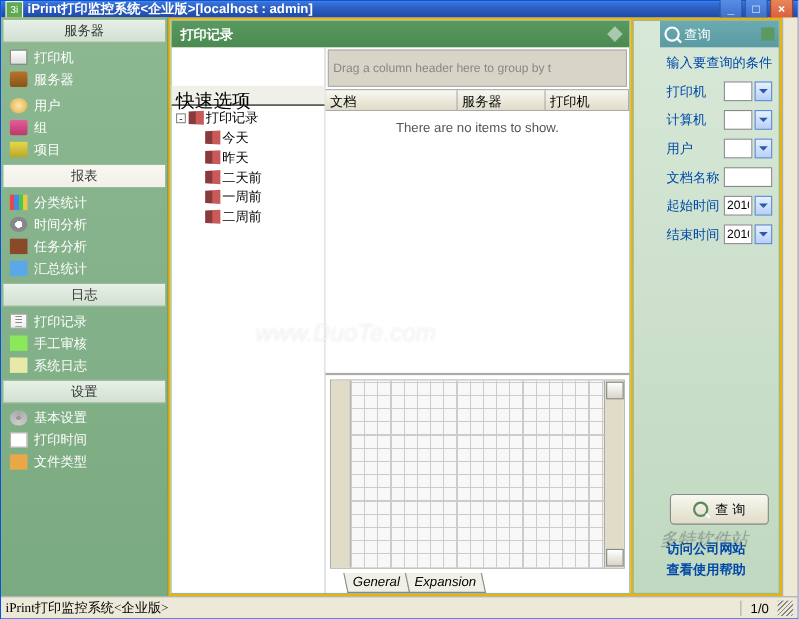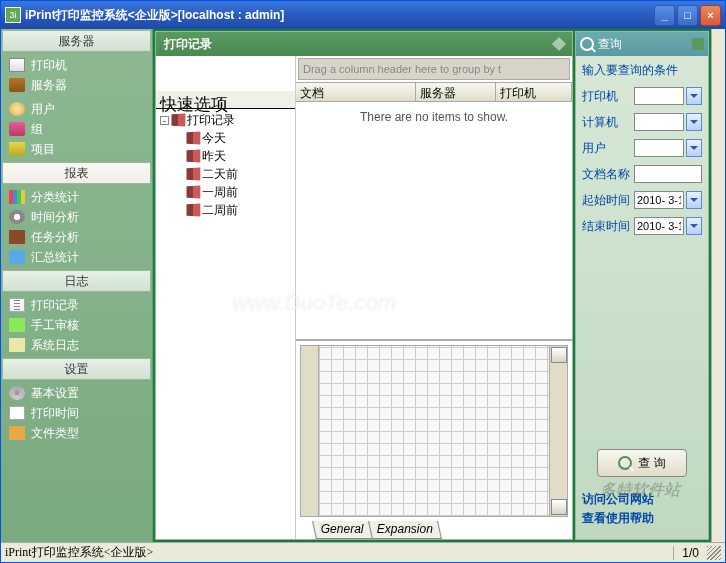--- a/index.html
+++ b/index.html
@@ -1,28 +1,28 @@
 <!DOCTYPE html>
 <html><head>
 <meta charset="utf-8">
 <style>
 * { box-sizing: border-box; margin: 0; padding: 0; font-family: "SimSun", "宋体", sans-serif; font-size: 12px; }
 body { background: #fff; overflow: hidden; }
 
 .window { width: 726px; height: 563px; border: 1px solid #0054E3; background: #ECE9D8; display: flex; flex-direction: column; }
 
-.titlebar { height: 28px; background: linear-gradient(to bottom, #3B77DD 0%, #2A5BBF 50%, #1E4AA8 100%); display: flex; align-items: center; padding: 0 4px; color: #fff; }
+.titlebar { height: 15px; background: linear-gradient(to bottom, #3B77DD 0%, #2A5BBF 50%, #1E4AA8 100%); display: flex; align-items: center; padding: 0 4px; color: #fff; }
 .titlebar .app-icon { width: 16px; height: 16px; background: #5FA854; border: 1px solid #fff; margin-right: 4px; display: flex; align-items: center; justify-content: center; font-size: 9px; color: #fff; }
 .titlebar .title { flex: 1; font-weight: bold; font-size: 12px; }
 .titlebar .win-buttons { display: flex; gap: 2px; }
 .titlebar .win-btn { width: 21px; height: 21px; border-radius: 3px; display: flex; align-items: center; justify-content: center; font-family: Arial; font-size: 11px; font-weight: bold; color: #fff; cursor: pointer; }
 .win-min, .win-max { background: linear-gradient(to bottom, #5A8FE8, #3B6BC8); border: 1px solid #2A5AA8; }
 .win-close { background: linear-gradient(to bottom, #E88A5A, #D85A3B); border: 1px solid #A83A2A; }
 
-.client-area { flex: 1; display: flex; background: #15803d; min-height: 0; }
+.client-area { flex: 1; display: flex; background: #eab308; min-height: 0; }
 
 
 .sidebar { width: 152px; background: linear-gradient(to bottom, #8DB892 0%, #7AAA80 100%); display: flex; flex-direction: column; border-right: 1px solid #6A9A70; overflow-y: auto; }
 .group-header { height: 22px; background: linear-gradient(to bottom, #E8F0E8 0%, #D0E0D0 100%); border: 1px solid #9AB89A; display: flex; align-items: center; justify-content: center; font-size: 12px; color: #333; margin: 1px; cursor: pointer; }
 .group-header.active { background: linear-gradient(to bottom, #F8F8F0 0%, #F0F0E8 100%); }
 .nav-items { padding: 2px 0; }
 .nav-item { height: 20px; display: flex; align-items: center; padding: 0 8px; color: #fff; cursor: pointer; gap: 6px; }
 .nav-icon { width: 16px; height: 14px; display: inline-block; }
 .icon-printer { background: linear-gradient(#fff, #ddd); border: 1px solid #888; }
 .icon-server { background: linear-gradient(#B8722A, #8A5418); border-radius: 2px; }
@@ -51,37 +51,37 @@
 
 .tree-panel { width: 140px; border-right: 1px solid #ccc; display: flex; flex-direction: column; }
 .tree-header { height: 18px; background: #F0F0E8; border-bottom: 1px solid #000000; padding: 2px 4px; font-size: 17px; margin-top: 35px; }
 .tree { flex: 1; padding: 2px; overflow: auto; }
 .tree-node { display: flex; align-items: center; gap: 2px; height: 18px; padding-left: 2px; cursor: pointer; }
 .tree-child { padding-left: 28px; }
 .tree-toggle { width: 9px; height: 9px; border: 1px solid #888; font-size: 9px; line-height: 8px; text-align: center; }
 .book-icon { width: 14px; height: 12px; background: linear-gradient(to right, #8A3A3A 50%, #C85A5A 50%); transform: perspective(20px) rotateY(-10deg); display: inline-block; }
 
 .grid-panel { flex: 1; display: flex; flex-direction: column; min-width: 0; }
-.group-zone { height: 22px; background: #D8D4C8; border: 1px solid #aaa; margin: 2px; color: #888; font-size: 11px; display: flex; align-items: center; padding: 0 4px; overflow: hidden; white-space: nowrap; }
+.group-zone { height: 34px; background: #D8D4C8; border: 1px solid #aaa; margin: 2px; color: #888; font-size: 11px; display: flex; align-items: center; padding: 0 4px; overflow: hidden; white-space: nowrap; }
 .grid-head { height: 20px; display: flex; background: linear-gradient(to bottom, #F8F8F0, #E0DCC8); border-bottom: 1px solid #aaa; border-top: 1px solid #aaa; }
 .grid-col { border-right: 1px solid #aaa; padding: 2px 4px; font-size: 12px; }
 .grid-body { flex: 1; background: #fff; color: #555; text-align: center; padding-top: 8px; font-size: 12px; min-height: 80px; }
 
 .detail-panel { height: 200px; border-top: 2px solid #aaa; display: flex; flex-direction: column; }
 .detail-body { flex: 1; display: flex; margin: 4px; border: 1px solid #aaa; }
 .detail-side { width: 18px; background: #E0DCC8; border-right: 1px solid #aaa; }
 .detail-side.right { border-right: none; border-left: 1px solid #aaa; display: flex; flex-direction: column; }
 .detail-side .sb { width: 16px; height: 16px; background: linear-gradient(to bottom, #fff, #D8D4C8); border: 1px solid #888; margin: 1px; }
 .detail-grid { flex: 1; background-image: repeating-linear-gradient(0deg, #ccc 0 1px, transparent 1px 12px), repeating-linear-gradient(90deg, #ccc 0 1px, transparent 1px 12px); background-color: #F8F8F8; }
 .tabs-bottom { height: 18px; display: flex; padding-left: 18px; }
 .tab-b { border: 1px solid #888; border-top: none; padding: 1px 6px; font-size: 11px; font-style: italic; background: #F0F0E8; margin-right: -1px; transform: skewX(12deg); }
 .tab-b span { display: inline-block; transform: skewX(-12deg); }
 
 
-.query { width: 134px; border: 1px solid #9AB89A; margin: 2px 2px 2px 0; display: flex; flex-direction: column; background: linear-gradient(to bottom, #D8E8D8 0%, #C0D8C0 100%); }
+.query { width: 134px; border: 1px solid #9AB89A; margin: 2px 2px 2px 0; display: flex; flex-direction: column; background: linear-gradient(to bottom, #D8E8D8 0%, #C0D8C0 100%); padding-left: 24px; }
 .query-title { height: 24px; background: linear-gradient(to bottom, #6AAAB0, #5A9AA0); color: #fff; display: flex; align-items: center; padding: 0 4px; gap: 4px; }
 .mag-icon { width: 14px; height: 14px; border: 2px solid #fff; border-radius: 50%; position: relative; }
 .mag-icon::after { content: ""; position: absolute; width: 5px; height: 2px; background: #fff; bottom: -2px; right: -4px; transform: rotate(45deg); }
 .pin { width: 12px; height: 12px; margin-left: auto; background: #5A9A60; }
 .query-body { padding: 6px; display: flex; flex-direction: column; gap: 8px; flex: 1; }
 .q-hint { color: #0048A8; font-size: 12px; }
 .q-row { display: flex; align-items: center; gap: 2px; }
 .q-label { width: 50px; color: #0048A8; font-size: 12px; text-align: left; }
 .q-input, .q-date { flex: 1; height: 18px; border: 1px solid #888; background: #fff; font-size: 11px; padding: 0 2px; min-width: 0; }
 .q-dd { width: 16px; height: 18px; background: linear-gradient(to bottom, #E8F0FF, #B8D0F8); border: 1px solid #5A8AD8; display: flex; align-items: center; justify-content: center; }

